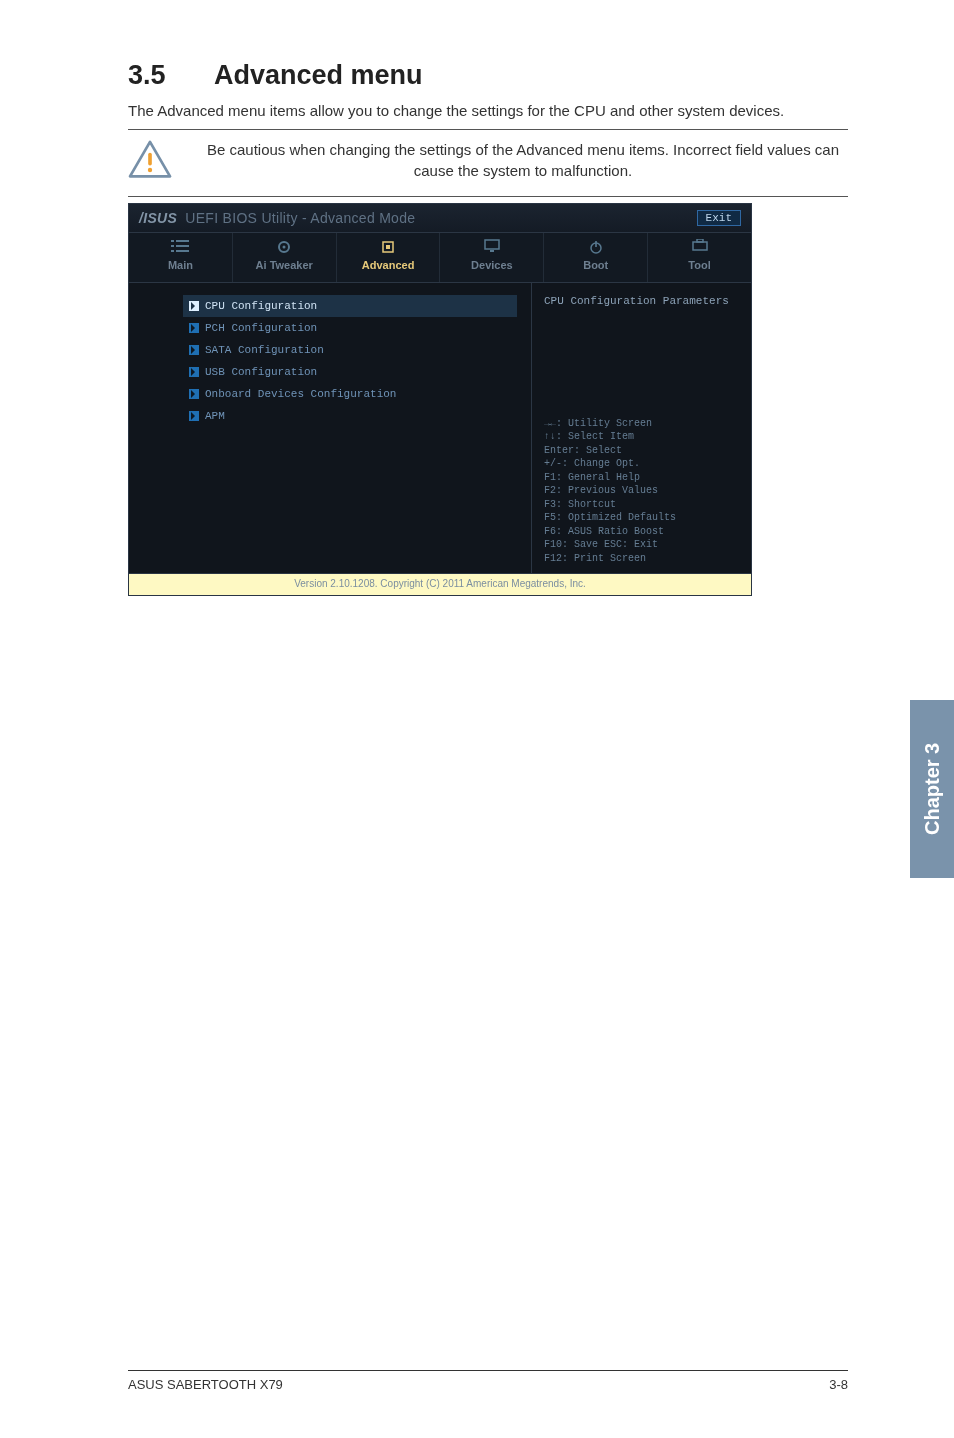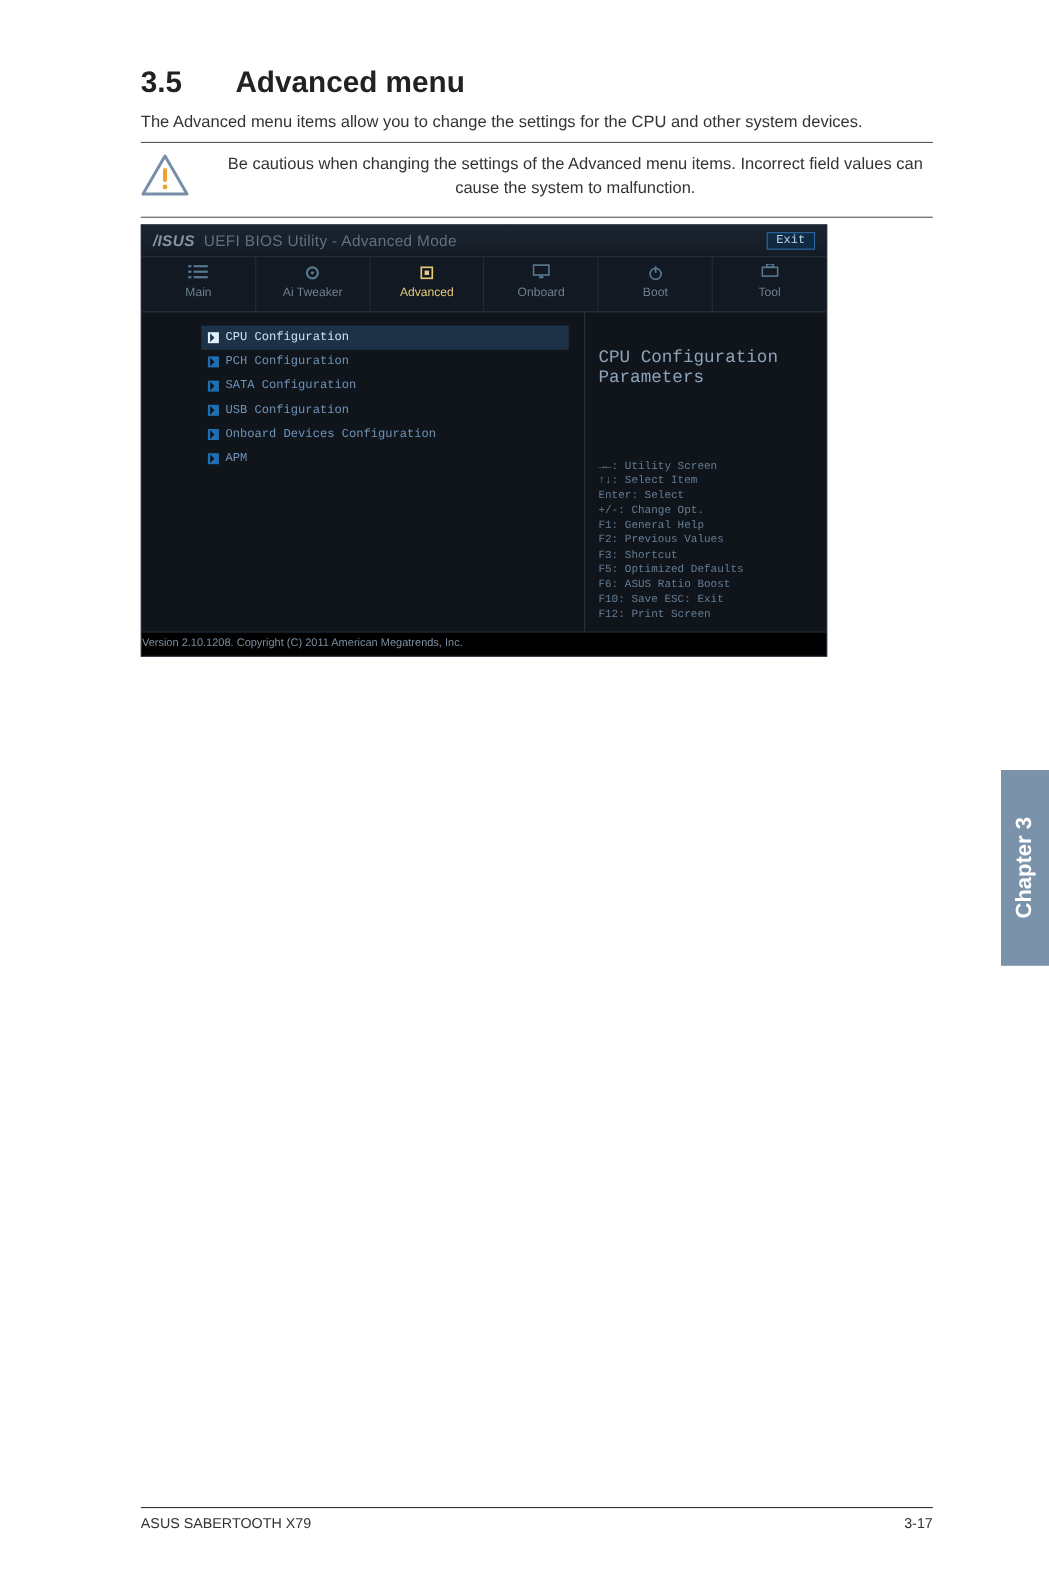--- a/index.html
+++ b/index.html
@@ -86,20 +86,21 @@
     display: flex;
     border-bottom: 1px solid #2b3644;
     background: #121922;
   }
   .bios-tab {
     flex: 1;
     text-align: center;
     padding: 6px 4px 10px;
     color: #6e7f90;
     position: relative;
+    font-weight: bold;
   }
   .bios-tab .icon { display: block; margin: 0 auto 4px; height: 16px; }
   .bios-tab.active {
     color: #e6c97a;
   }
   .bios-tab.active .label { color: #e6c97a; }
   .bios-tab .label { font-size: 11px; font-family: Arial, sans-serif; }
   .bios-tab + .bios-tab { border-left: 1px solid #222c38; }
   .bios-body {
     display: flex;
@@ -138,33 +139,33 @@
   .menu-row.selected .chev { background: #dff0ff; }
   .menu-row .chev::after {
     content: '';
     position: absolute;
     left: 2px; top: 1px;
     border-left: 4px solid #0d1823;
     border-top: 4px solid transparent;
     border-bottom: 4px solid transparent;
   }
   .menu-row.selected .chev::after { border-left-color: #1d3246; }
-  .bios-right .heading { color: #8ca2b7; font-size: 16px; margin-top: 20px; }
+  .bios-right .heading { color: #8ca2b7; font-size: 11px; }
   .bios-right .help {
     color: #657d93;
     font-size: 10px;
     line-height: 1.35;
   }
   .bios-footer {
-    text-align: left;
+    text-align: center;
     color: #7b8ea0;
     font-size: 10px;
     padding: 4px 0 6px;
     border-top: 1px solid #2b3644;
-    background: #000000;
+    background: #fef9c3;
     font-family: Arial, sans-serif;
   }
   
   .chapter-tab {
     position: absolute;
     right: 0;
     top: 700px;
     width: 44px;
     height: 178px;
     background: #7a93ab;
@@ -256,21 +257,21 @@
         </span>
         <span class="label">Advanced</span>
       </div>
       <div class="bios-tab">
         <span class="icon">
           <svg width="16" height="14" viewBox="0 0 16 14">
               <rect x="1" y="1" width="14" height="9" fill="none" stroke="#57788f" stroke-width="1.5"></rect>
               <rect x="6" y="11" width="4" height="2" fill="#57788f"></rect>
             </svg>
         </span>
-        <span class="label">Onboard</span>
+        <span class="label">Devices</span>
       </div>
       <div class="bios-tab">
         <span class="icon">
           <svg width="16" height="16" viewBox="0 0 16 16">
               <circle cx="8" cy="9" r="5" fill="none" stroke="#57788f" stroke-width="1.5"></circle>
               <rect x="7.2" y="2" width="1.6" height="6" fill="#57788f"></rect>
             </svg>
         </span>
         <span class="label">Boot</span>
       </div>
@@ -332,14 +333,14 @@
     </div>
 
     <div class="bios-footer">Version 2.10.1208. Copyright (C) 2011 American Megatrends, Inc.</div>
   </div>
 </div>
 
 <div class="chapter-tab">Chapter 3</div>
 
 <div class="footer">
   <span>ASUS SABERTOOTH X79</span>
-  <span>3-17</span>
+  <span>3-8</span>
 </div>
 
 </body></html>

